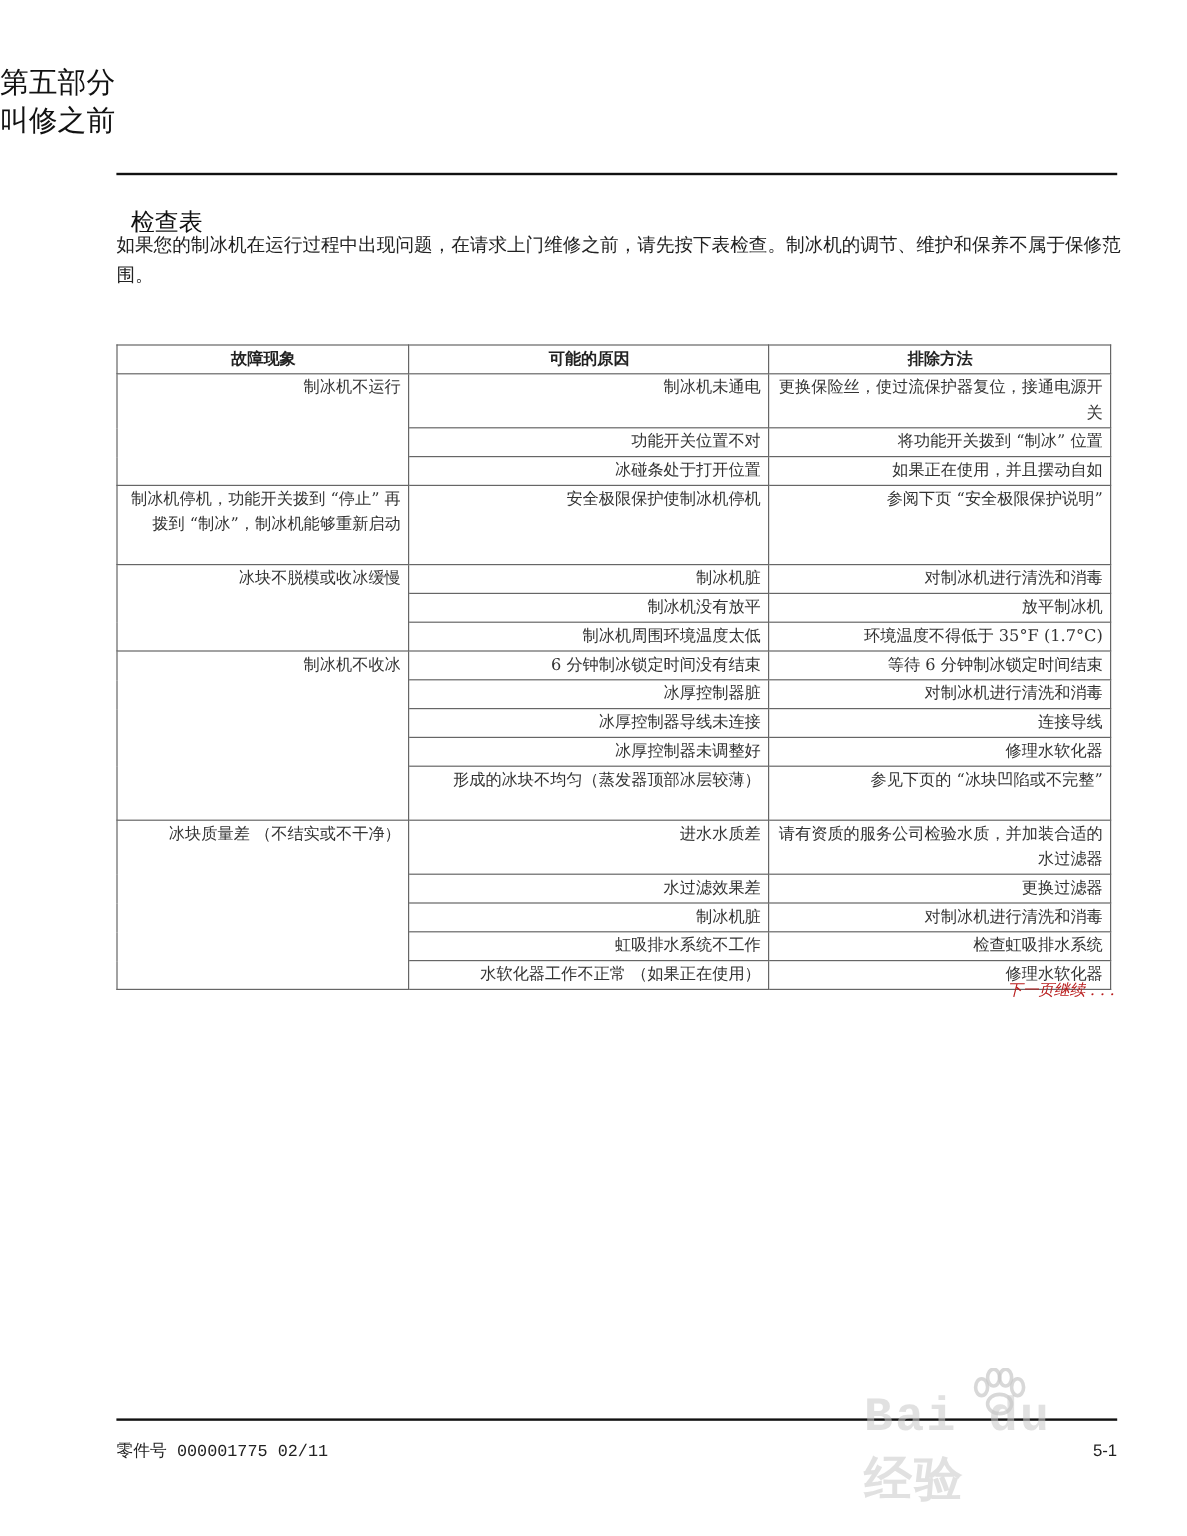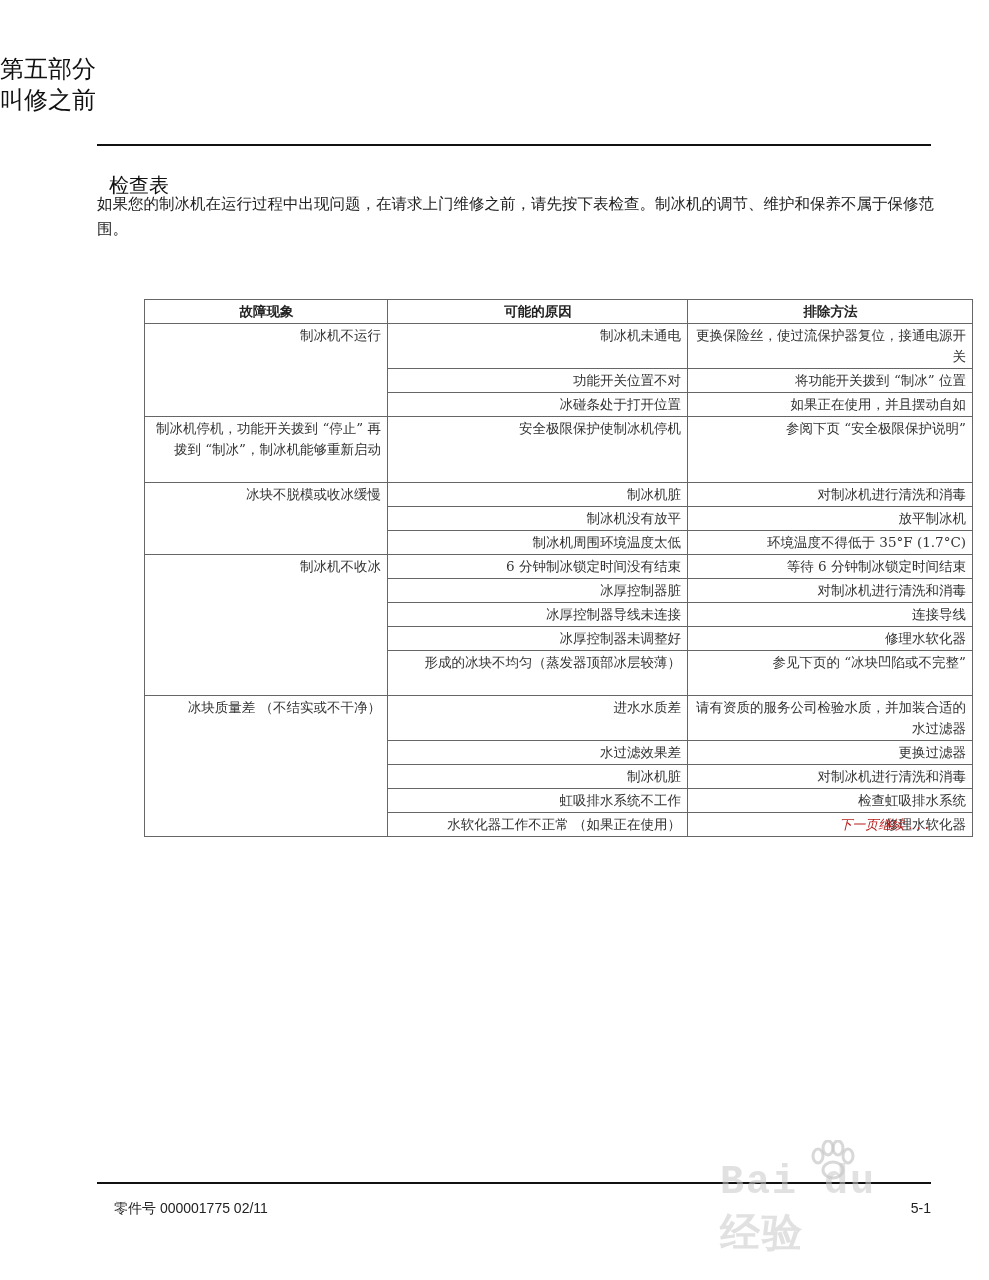--- a/index.html
+++ b/index.html
@@ -16,45 +16,45 @@
   .section-heading {
     position: absolute; left: 85px; top: 172px;
     font-family: Liberation Mono, monospace;
     font-size: 20px; color: #111; margin-left: 24px;
   }
   .intro {
     position: absolute; left: 97px; top: 192px; width: 840px;
     font-size: 15.5px; line-height: 25px; color: #222;
   }
   table.check {
-    position: absolute; left: 97px; top: 299px; width: 828px;
+    position: absolute; left: 97px; top: 287px; width: 828px;
     border-collapse: collapse; table-layout: fixed;
-    font-size: 13.5px; color: #333; margin-left: 47px;
+    font-size: 13.5px; color: #333;
   }
   table.check col.c1 { width: 243px; }
   table.check col.c2 { width: 300px; }
   table.check col.c3 { width: 285px; }
   table.check th, table.check td {
     border: 1px solid #666; padding: 1px 6px 1px 7px; vertical-align: top;
     line-height: 21px; text-align: right; font-weight: normal;
   }
   table.check th {
     text-align: center; font-weight: bold; font-family: "DejaVu Sans", "Liberation Sans", sans-serif;
     font-size: 13.5px; color: #222; height: 20px; padding-top: 1px;
   }
   table.check td.tall2 { height: 42px; }
   table.check td.tall3 { height: 63px; }
   .continue {
     position: absolute; right: 60px; top: 816px;
     font-style: italic; font-size: 13px; color: #b91c1c;
   }
   .rule-bottom { position: absolute; left: 97px; width: 834px; top: 1182px; height: 2px; background: #111; }
   .footer-left {
-    position: absolute; left: 114px; top: 1200px;
-    font-family: Liberation Sans, sans-serif; font-size: 14px; color: #222;
+    position: absolute; left: 97px; top: 1200px;
+    font-family: Liberation Mono, monospace; font-size: 14px; color: #222;
   }
   .footer-right {
     position: absolute; right: 58px; top: 1200px;
     font-family: Liberation Sans, sans-serif; font-size: 14px; color: #222;
   }
   .watermark {
     position: absolute; left: 700px; top: 1130px; width: 240px; height: 120px;
     color: #d8d8d8; font-family: Liberation Mono, monospace;
     pointer-events: none;
   }

